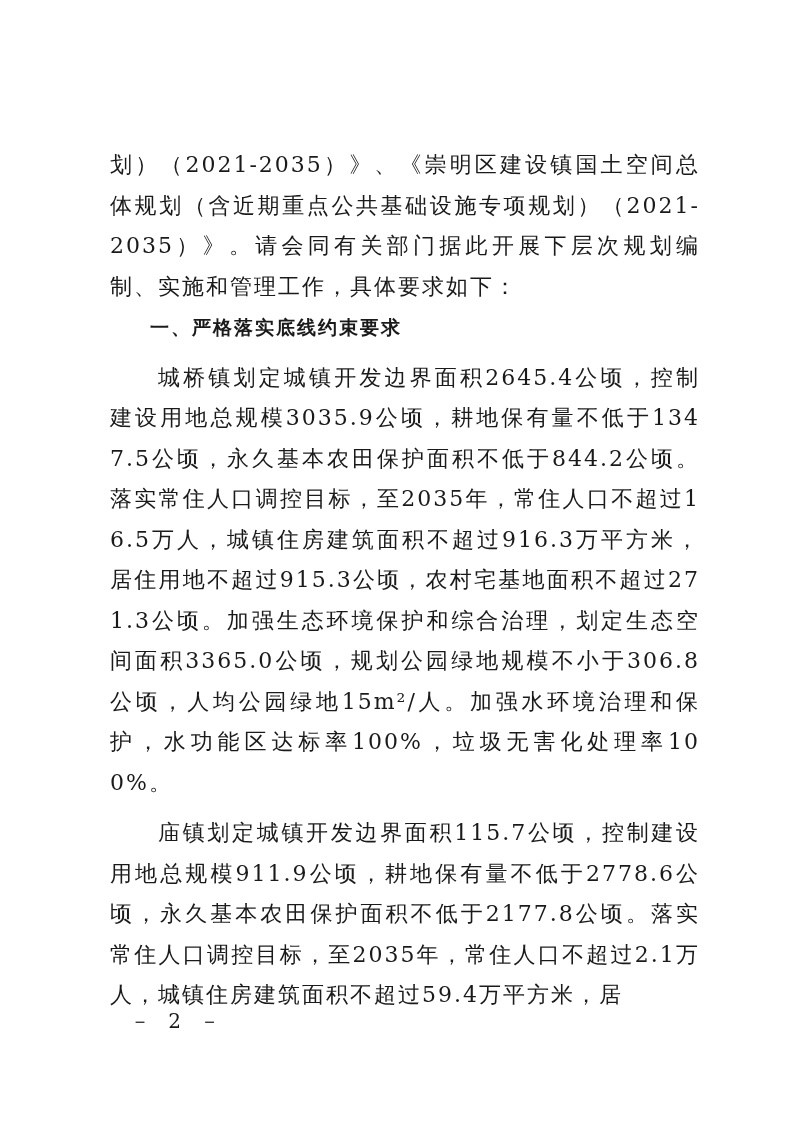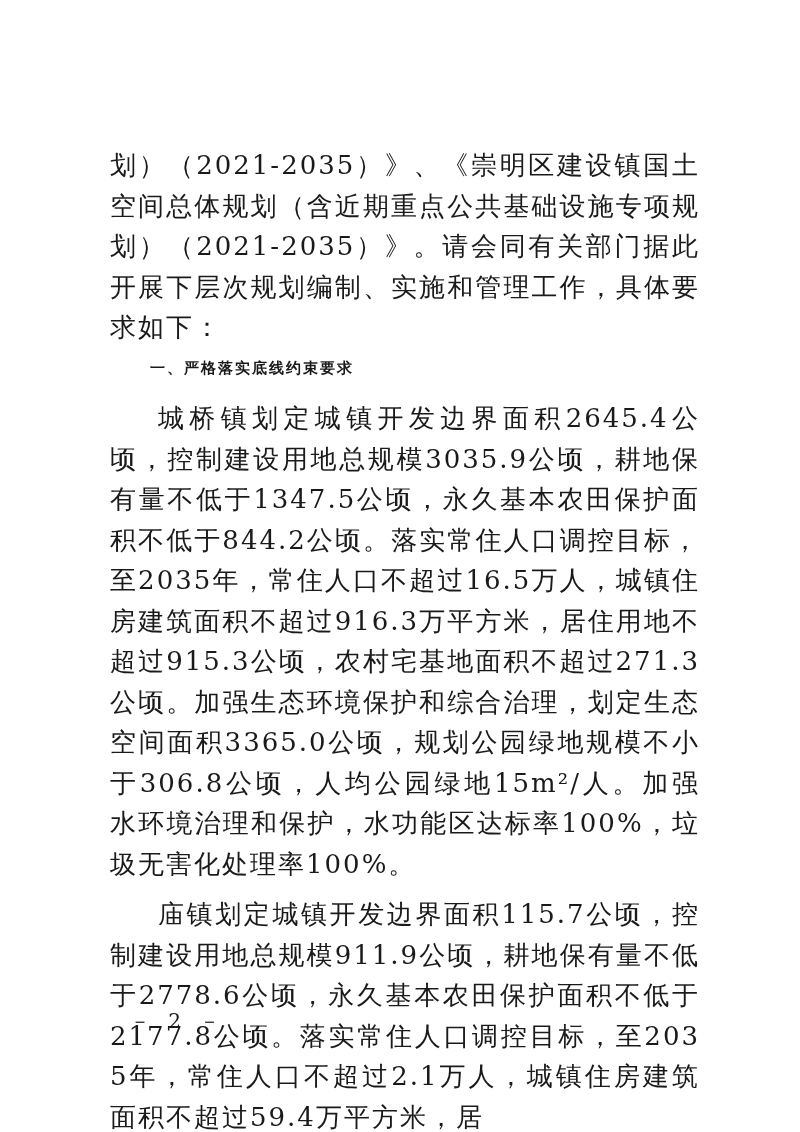--- a/index.html
+++ b/index.html
@@ -15,35 +15,35 @@
       font-family: "DejaVu Serif", "Liberation Serif", serif;
       color: #1a1a1a;
     }
     .page {
       position: absolute;
       left: 110px;
       top: 145px;
       width: 590px;
     }
     .para {
-      font-size: 26px;
+      font-size: 22px;
       line-height: 40.5px;
       margin: 0;
       text-align: justify;
       text-justify: inter-character;
       letter-spacing: 2px;
       word-break: break-all;
     }
     .indent {
       text-indent: 48px;
     }
     .heading {
       font-family: "DejaVu Sans", "Liberation Sans", sans-serif;
       font-weight: bold;
-      font-size: 15px;
+      font-size: 19px;
       line-height: 40.5px;
       margin: 0;
       text-indent: 40px;
       letter-spacing: 2px;
     }
     .gap {
       height: 10px;
     }
     .page-number {
       position: absolute;

